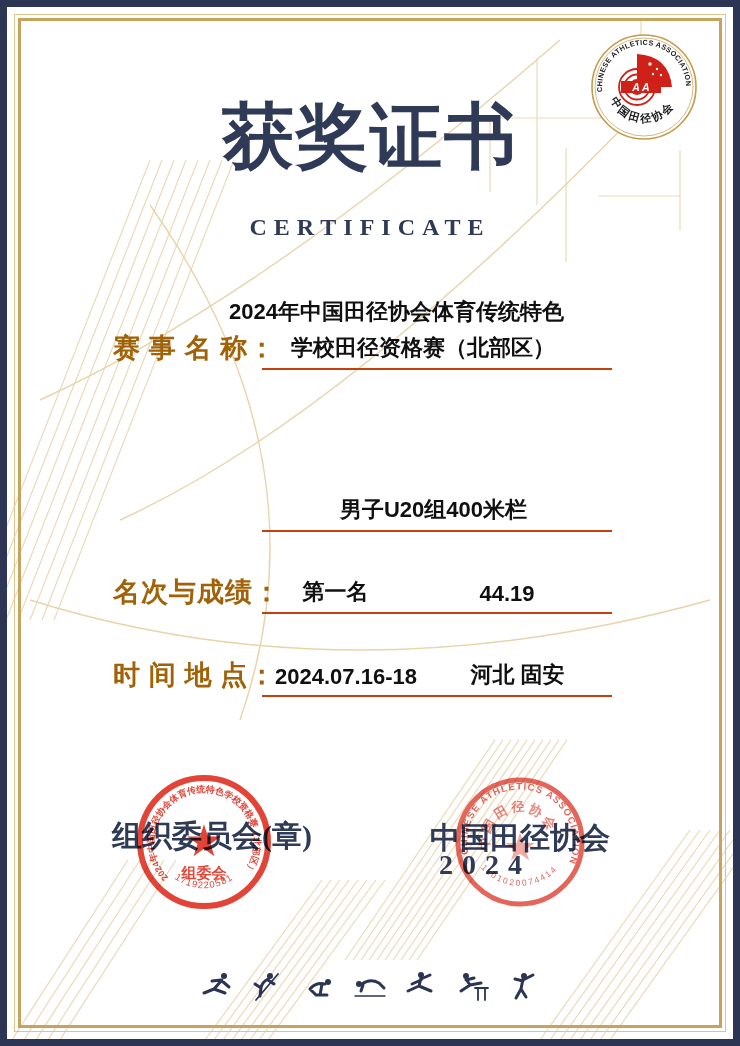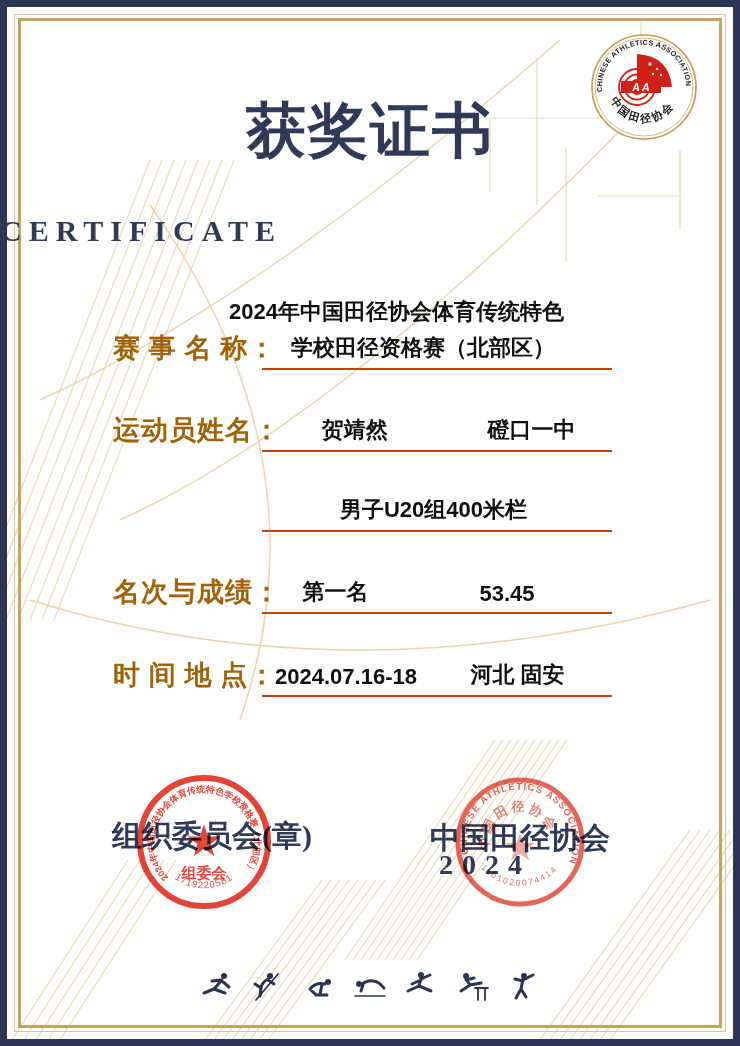--- a/index.html
+++ b/index.html
@@ -4,23 +4,23 @@
 <style>
   html,body{margin:0;padding:0;background:#888;}
   .page{position:relative;width:740px;height:1046px;background:#ffffff;overflow:hidden;
         font-family:"Liberation Sans","DejaVu Sans",sans-serif;}
   .bg{position:absolute;inset:0;z-index:0;}
   .f-thin{position:absolute;inset:14px;border:1px solid #ddc48f;z-index:1;pointer-events:none;}
   .f-thick{position:absolute;inset:18px;border:3px solid #c7a45e;z-index:1;pointer-events:none;}
   .f-navy{position:absolute;inset:0;border:7px solid #2c3553;z-index:5;pointer-events:none;}
   .serif{font-family:"Liberation Serif","DejaVu Serif",serif;}
   .title{position:absolute;top:98px;left:0;right:0;text-align:center;font-weight:900;
-         font-size:60px;line-height:1.1;color:#2e3a56;letter-spacing:2px;z-index:2;}
-  .subtitle{position:absolute;top:214px;left:0;right:0;text-align:left;font-weight:700;
-         font-size:30px;color:#2e3a56;letter-spacing:7px;z-index:2;}
+         font-size:72px;line-height:1.1;color:#2e3a56;letter-spacing:2px;z-index:2;}
+  .subtitle{position:absolute;top:214px;left:0;right:0;text-align:center;font-weight:700;
+         font-size:24px;color:#2e3a56;letter-spacing:7px;z-index:2;}
   .heading{position:absolute;top:297px;left:229px;width:312px;text-align:center;
          font-weight:700;font-size:22px;color:#101010;z-index:2;white-space:nowrap;}
   .row{position:absolute;left:0;width:100%;height:40px;z-index:2;}
   .flabel{position:absolute;left:113px;bottom:2px;font-family:"Liberation Serif","DejaVu Serif",serif;
          font-weight:700;font-size:27px;color:#a16207;letter-spacing:1px;white-space:nowrap;}
   .fline{position:absolute;left:262px;width:350px;height:100%;border-bottom:2px solid #c2410c;}
   .fval{position:absolute;bottom:5px;transform:translateX(-50%);font-weight:700;font-size:22px;
          color:#101010;white-space:nowrap;}
   .seal-caption{position:absolute;font-family:"Liberation Serif","DejaVu Serif",serif;
          font-weight:700;color:#2e3a56;z-index:2;white-space:nowrap;}
@@ -84,39 +84,32 @@
 
   <div class="heading">2024年中国田径协会体育传统特色</div>
 
   <div class="row" style="top:328px">
     <div class="flabel">赛 事 名 称：</div>
     <div class="fline">
       <span class="fval" style="left:46%">学校田径资格赛（北部区）</span>
     </div>
   </div>
 
-  <div class="row" style="top:410px">
-    <div class="flabel">运动员姓名：</div>
-    <div class="fline">
-      <span class="fval" style="left:26.5%">贺靖然</span>
-      <span class="fval" style="left:77%">磴口一中</span>
-    </div>
-  </div>
 
   <div class="row" style="top:490px">
     <div class="fline">
       <span class="fval" style="left:49%">男子U20组400米栏</span>
     </div>
   </div>
 
   <div class="row" style="top:572px">
     <div class="flabel">名次与成绩：</div>
     <div class="fline">
       <span class="fval" style="left:21%">第一名</span>
-      <span class="fval" style="left:70%">53.45</span>
+      <span class="fval" style="left:70%">44.19</span>
     </div>
   </div>
 
   <div class="row" style="top:655px">
     <div class="flabel">时 间 地 点：</div>
     <div class="fline">
       <span class="fval" style="left:24%">2024.07.16-18</span>
       <span class="fval" style="left:73%">河北  固安</span>
     </div>
   </div>

